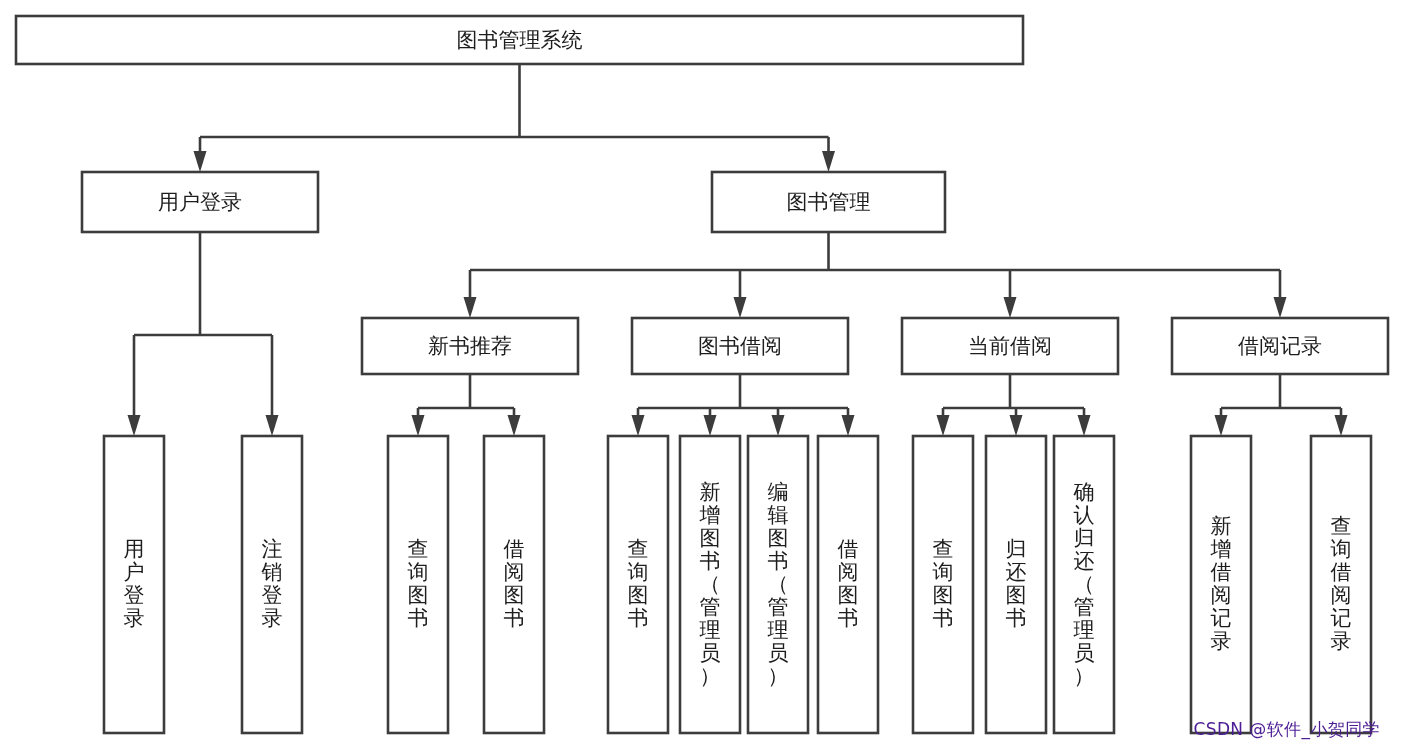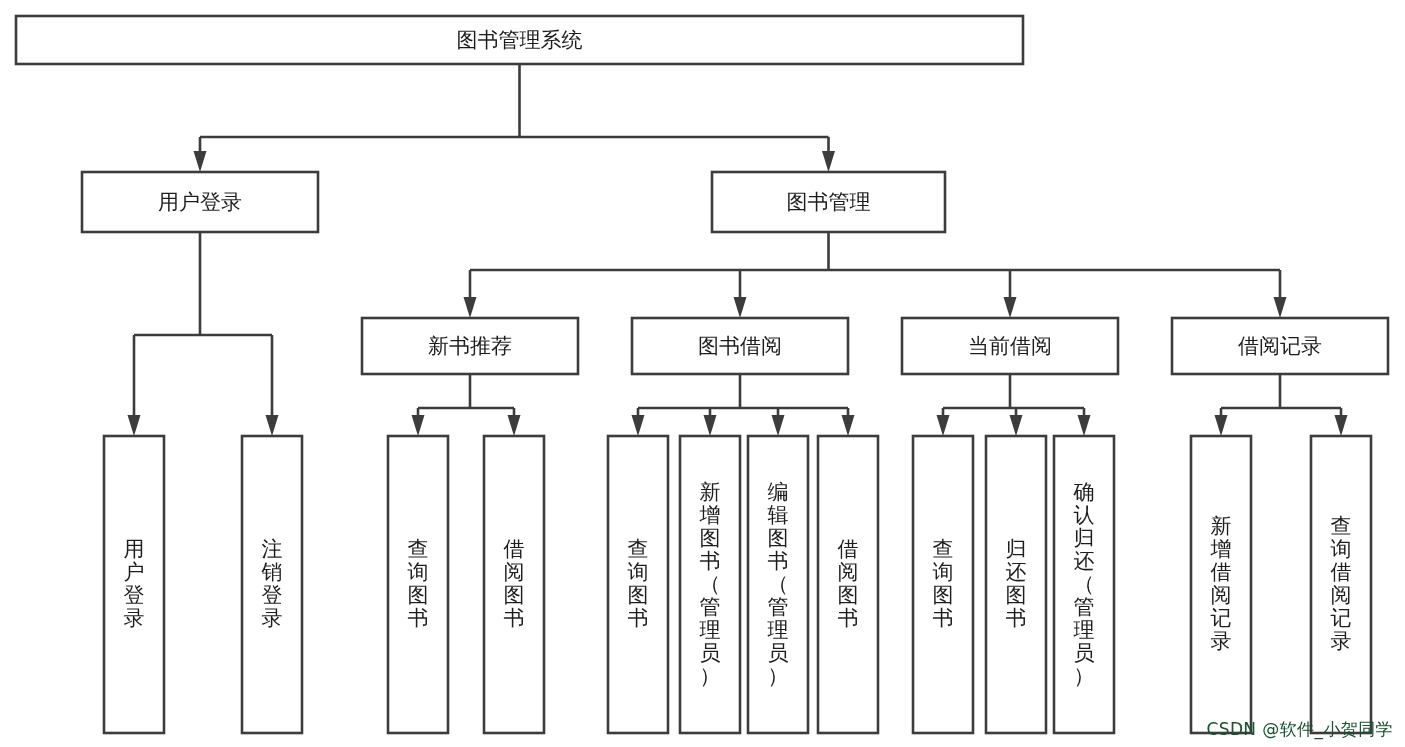--- a/index.html
+++ b/index.html
@@ -50,25 +50,25 @@
     dominant-baseline: middle;
   }
   .node-label-v {
     font-family: "DejaVu Sans", "Liberation Sans", sans-serif;
     font-size: 21px;
     fill: #1d1d1d;
     text-anchor: middle;
   }
   .watermark {
     position: absolute;
-    right: 12px;
+    right: 25px;
     bottom: 6px;
     font-family: "DejaVu Sans", "Liberation Sans", sans-serif;
     font-size: 17px;
-    color: #14532d;
+    color: #4c1d95;
     white-space: nowrap;
     letter-spacing: 0.4px;
   }
 </style>
 </head>
 <body>
 
 <div id="diagram-root">
   <svg id="diagram-svg" viewBox="0 0 1405 747">
     <g id="connector-layer">

